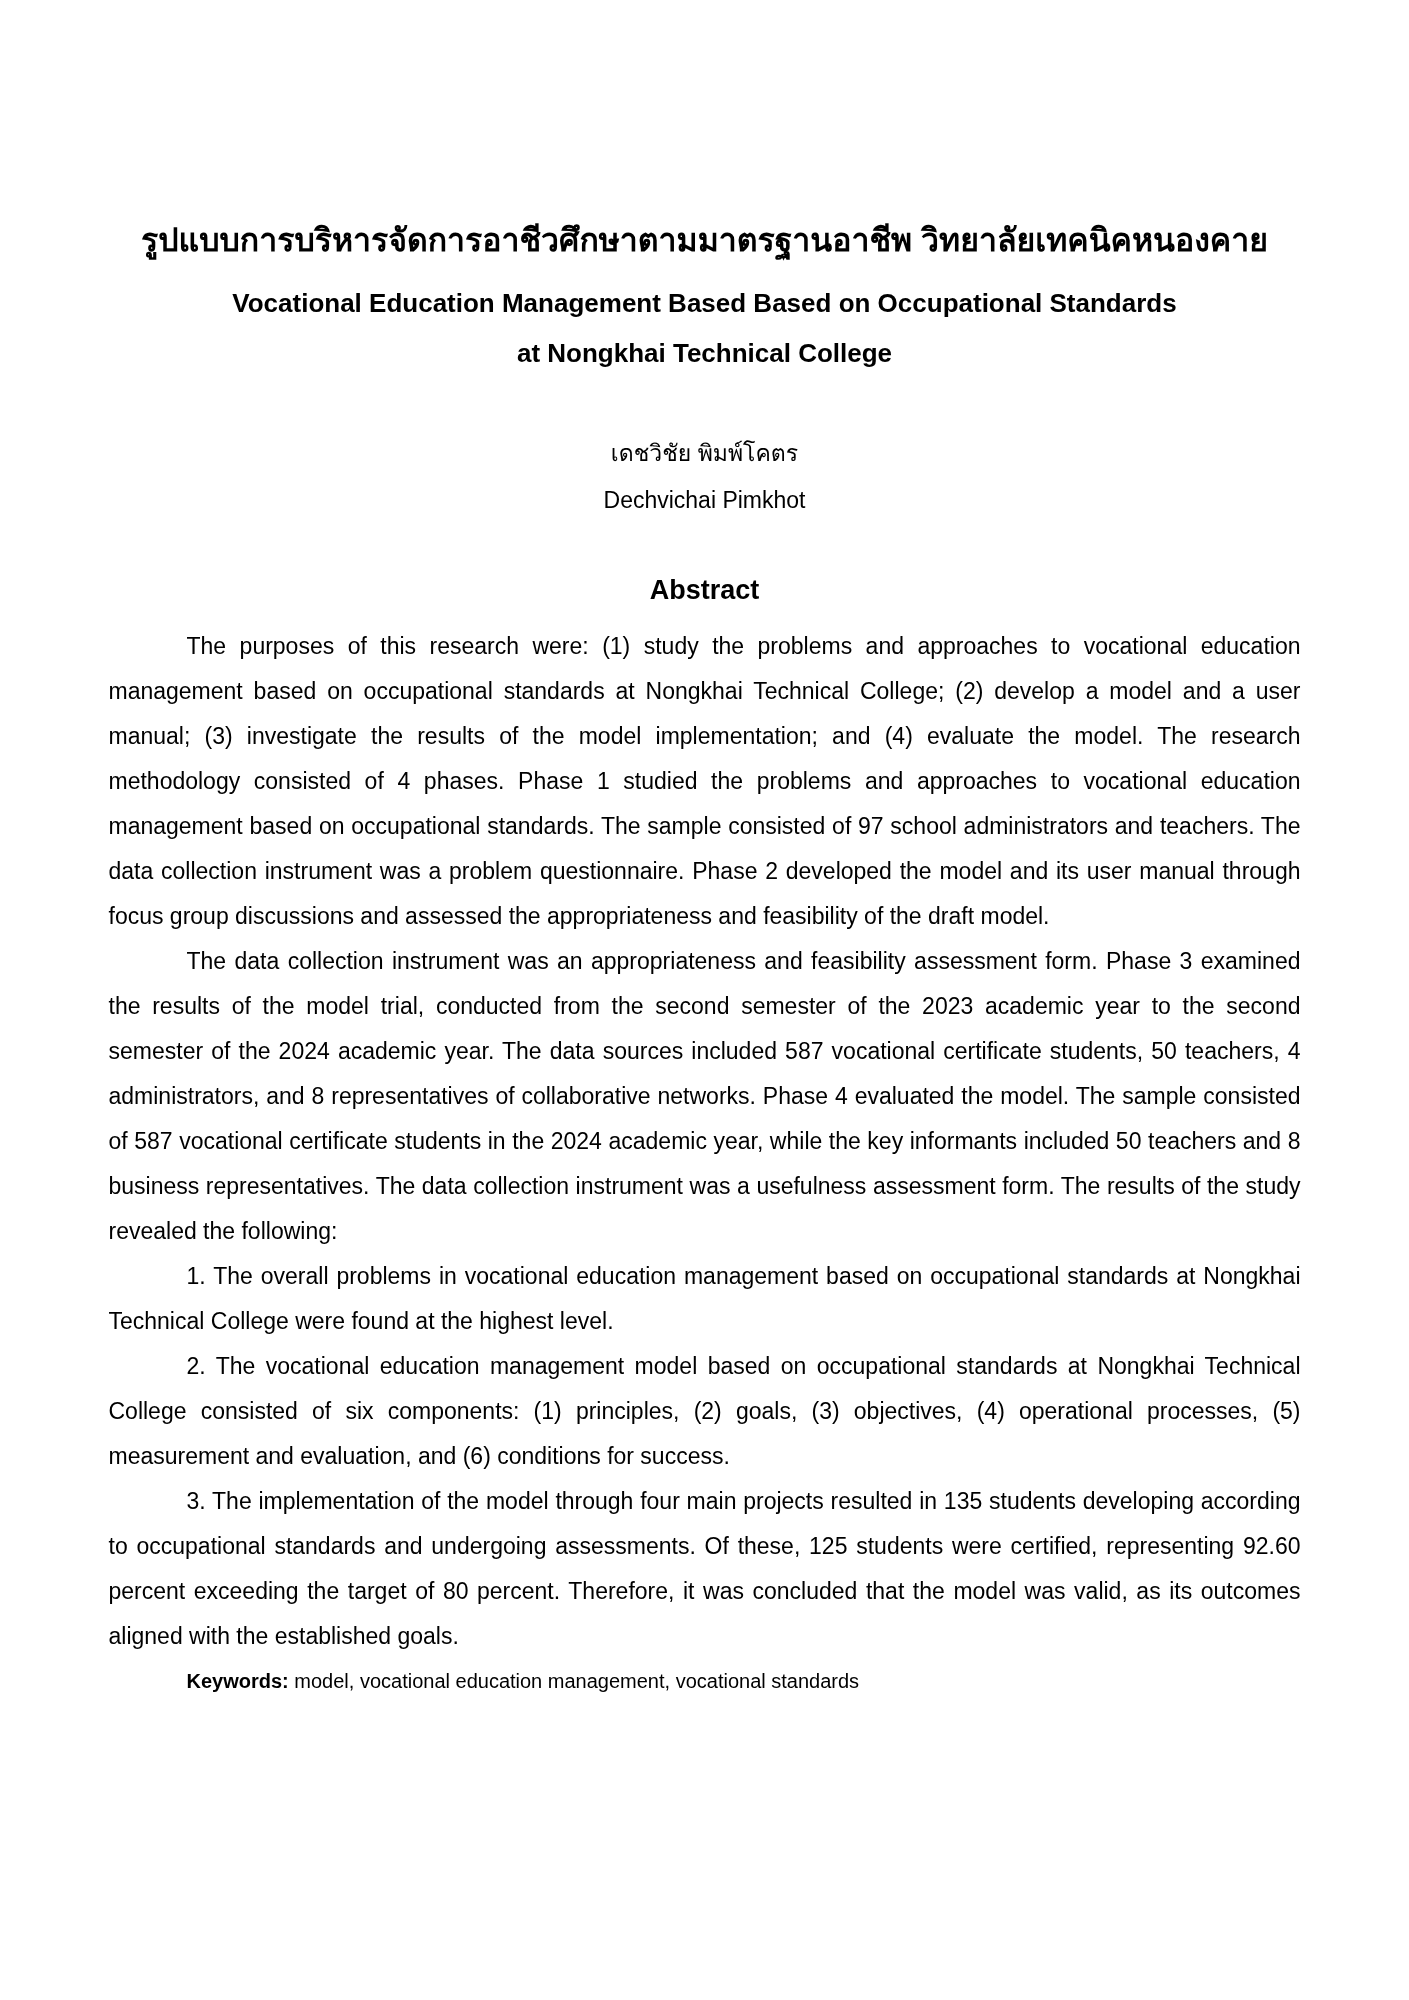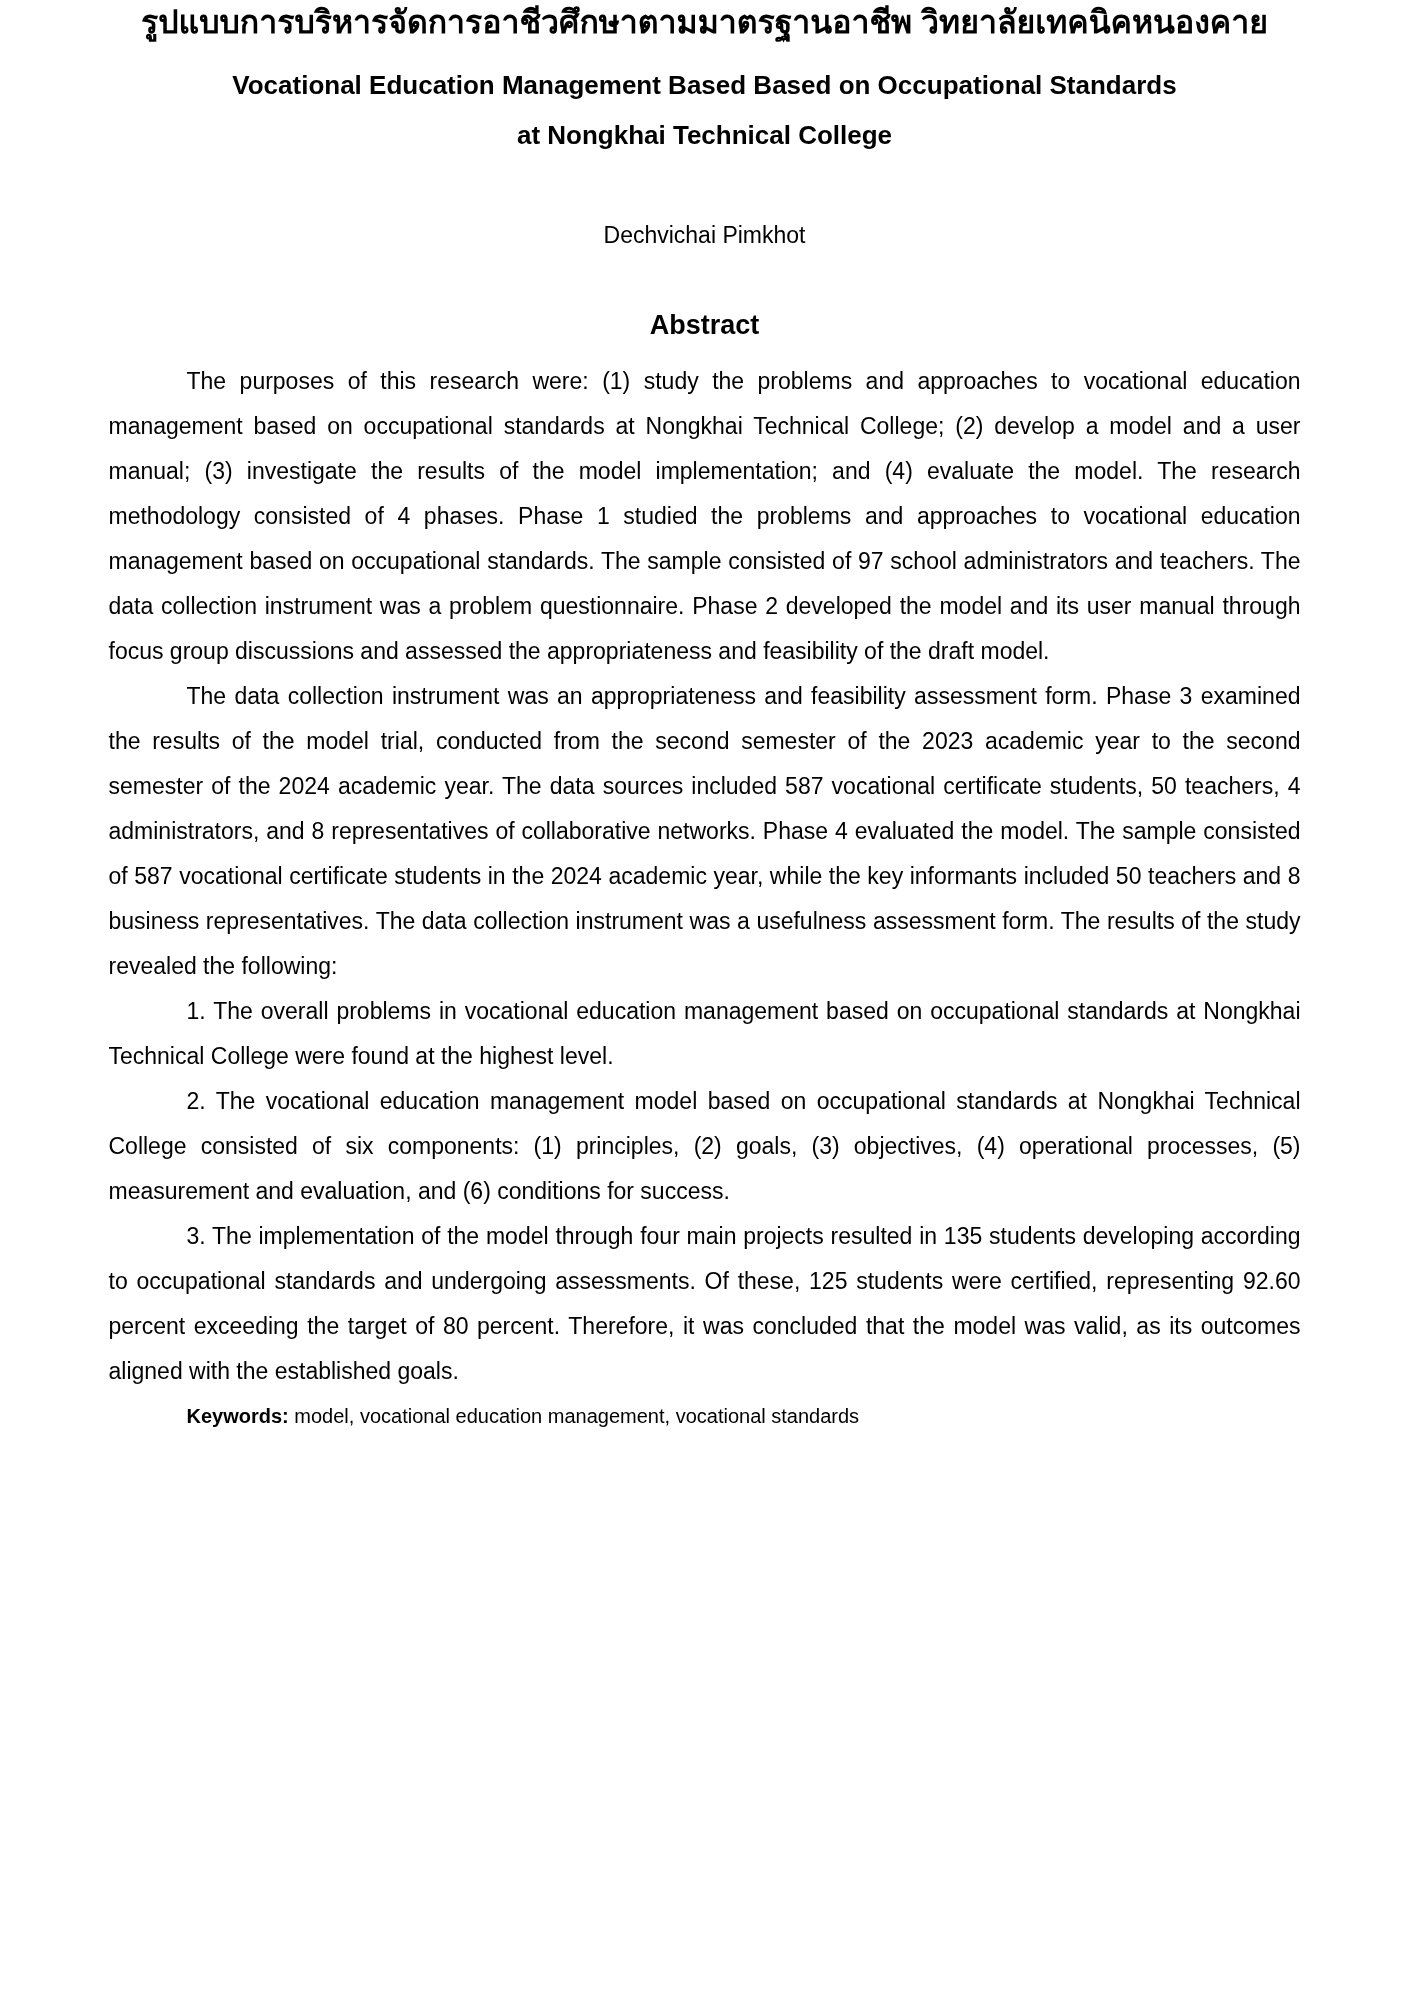--- a/index.html
+++ b/index.html
@@ -8,20 +8,21 @@
     background: #ffffff;
   }
   .page {
     position: relative;
     width: 1409px;
     height: 2000px;
     background: #ffffff;
     color: #000000;
     font-family: "Liberation Sans", "DejaVu Sans", sans-serif;
     box-sizing: border-box;
+    padding-top: 218px;
     overflow: hidden;
   }
   .content {
     width: 1192px;
     margin: 0 auto;
   }
   .title-th {
     text-align: center;
     font-size: 32px;
     font-weight: bold;
@@ -75,20 +76,21 @@
 <div class="page">
   <div class="content">
 
     <h1 class="title-th">รูปแบบการบริหารจัดการอาชีวศึกษาตามมาตรฐานอาชีพ วิทยาลัยเทคนิคหนองคาย</h1>
 
     <h2 class="title-en">Vocational Education Management Based Based on Occupational Standards</h2>
 
     <h2 class="title-en">at Nongkhai Technical College</h2>
 
     <div class="author-block">
+      <div>เดชวิชัย พิมพ์โคตร</div>
       <div>Dechvichai Pimkhot</div>
     </div>
 
     <div class="abstract-heading">Abstract</div>
 
     <div class="body-text">
       <p>The purposes of this research were: (1) study the problems and approaches to vocational education management based on occupational standards at Nongkhai Technical College; (2) develop a model and a user manual; (3) investigate the results of the model implementation; and (4) evaluate the model. The research methodology consisted of 4 phases. Phase 1 studied the problems and approaches to vocational education management based on occupational standards. The sample consisted of 97 school administrators and teachers. The data collection instrument was a problem questionnaire. Phase 2 developed the model and its user manual through focus group discussions and assessed the appropriateness and feasibility of the draft model.</p>
       <p>The data collection instrument was an appropriateness and feasibility assessment form. Phase 3 examined the results of the model trial, conducted from the second semester of the 2023 academic year to the second semester of the 2024 academic year. The data sources included 587 vocational certificate students, 50 teachers, 4 administrators, and 8 representatives of collaborative networks. Phase 4 evaluated the model. The sample consisted of 587 vocational certificate students in the 2024 academic year, while the key informants included 50 teachers and 8 business representatives. The data collection instrument was a usefulness assessment form. The results of the study revealed the following:</p>
       <p>1. The overall problems in vocational education management based on occupational standards at Nongkhai Technical College were found at the highest level.</p>
       <p>2. The vocational education management model based on occupational standards at Nongkhai Technical College consisted of six components: (1) principles, (2) goals, (3) objectives, (4) operational processes, (5) measurement and evaluation, and (6) conditions for success.</p>

